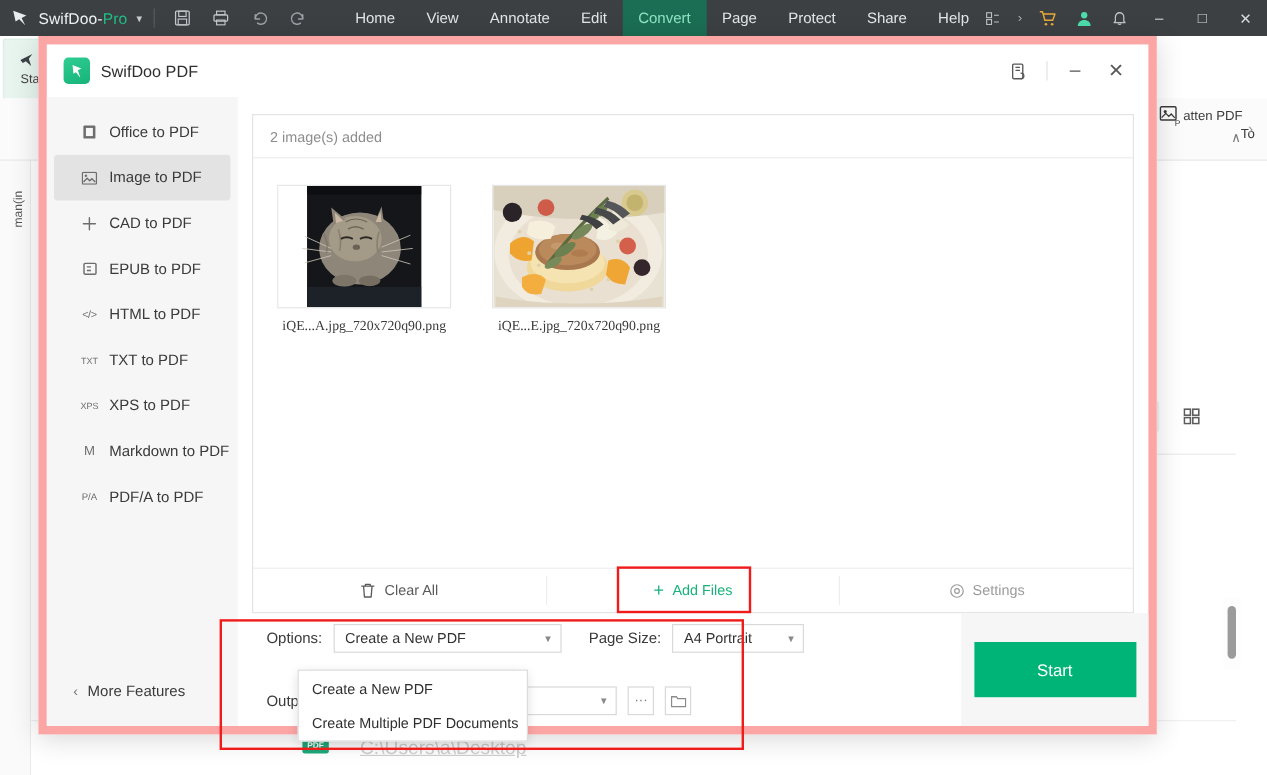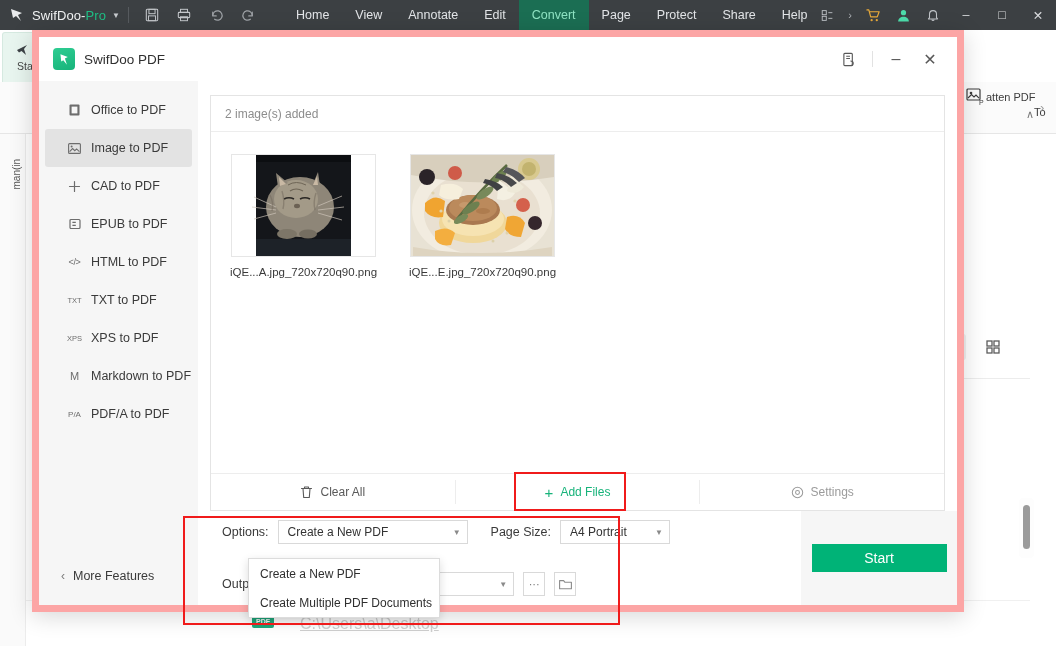--- a/index.html
+++ b/index.html
@@ -144,21 +144,21 @@
     height: 36px; border-bottom: 1px solid #ededed; display: flex; align-items: center;
     padding-left: 14px; font-size: 12px; color: #8d8d8d;
   }
   .fb-grid { flex: 1; padding: 22px 20px; display: flex; gap: 34px; align-items: flex-start; }
   .thumb-cell { width: 145px; display: flex; flex-direction: column; align-items: center; gap: 9px; }
   .thumb {
     width: 145px; height: 103px; border: 1px solid #e6e6e6; background: #fff;
     display: flex; align-items: center; justify-content: center; overflow: hidden;
   }
   .thumb svg { display: block; }
-  .thumb-name { font-size: 11.5px; color: #3a3a3a; white-space: nowrap; }
+  .thumb-name { font-size: 11.5px; color: #3a3a3a; white-space: nowrap; font-family: Liberation Serif, serif; }
   .fb-foot {
     height: 37px; border-top: 1px solid #ededed; display: flex; align-items: stretch;
   }
   .fb-foot-cell {
     flex: 1; display: flex; align-items: center; justify-content: center; gap: 7px;
     font-size: 12px; color: #5a5a5a;
   }
   .fb-foot-cell.accent { color: #17b37a; font-weight: 500; }
   .fb-foot-cell.muted { color: #9b9b9b; }
   .fb-vsep { width: 1px; background: #ededed; margin: 6px 0; }
@@ -191,21 +191,21 @@
     height: 29px; display: flex; align-items: center; padding-left: 11px;
     font-size: 12px; color: #2f2f2f; white-space: nowrap;
   }
 
   
   .startpanel {
     position: absolute; right: 0; bottom: 0; width: 156px; height: 94px;
     background: #f6f6f6; display: flex; align-items: center; justify-content: center;
   }
   .start-btn {
-    width: 135px; height: 28px; background: #00b377; color: #fff; border: none;
+    width: 135px; height: 46px; background: #00b377; color: #fff; border: none;
     font-size: 14px; font-family: inherit; display: flex; align-items: center; justify-content: center;
   }
 
   
   .redbox { position: absolute; border: 2px solid #f01b1b; pointer-events: none; z-index: 70; }
   #redbox-addfiles { left: 514px; top: 472px; width: 112px; height: 39px; }
   #redbox-options  { left: 183px; top: 516px; width: 437px; height: 109px; }
 </style>
 </head>
 <body>

